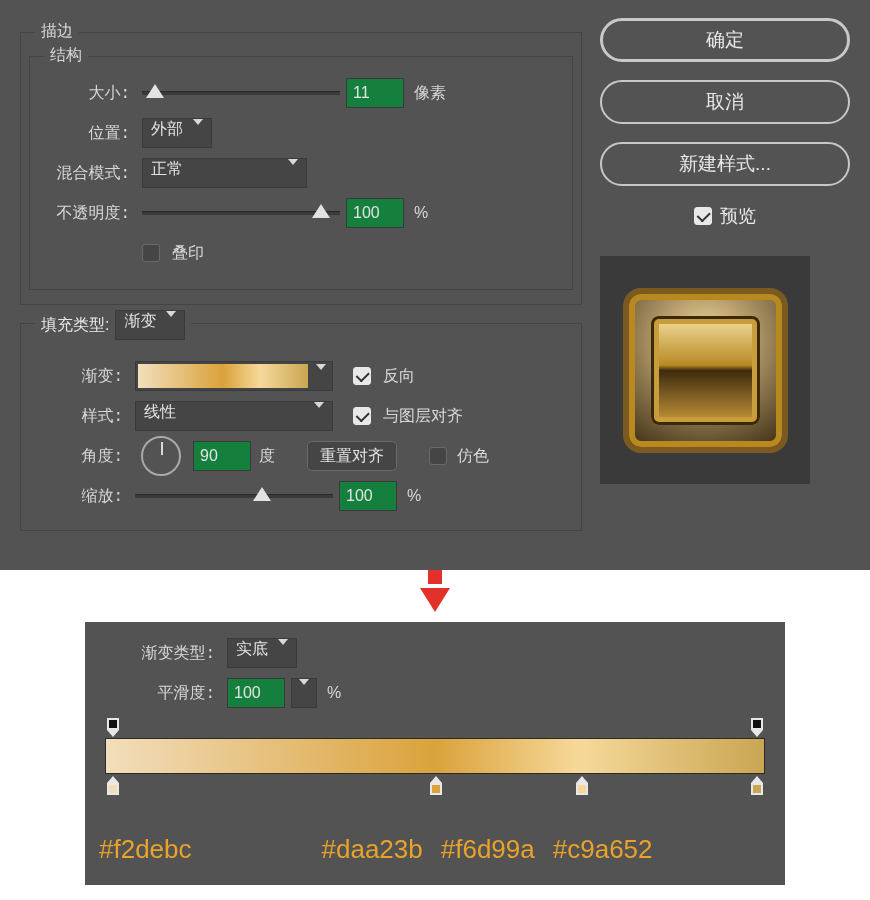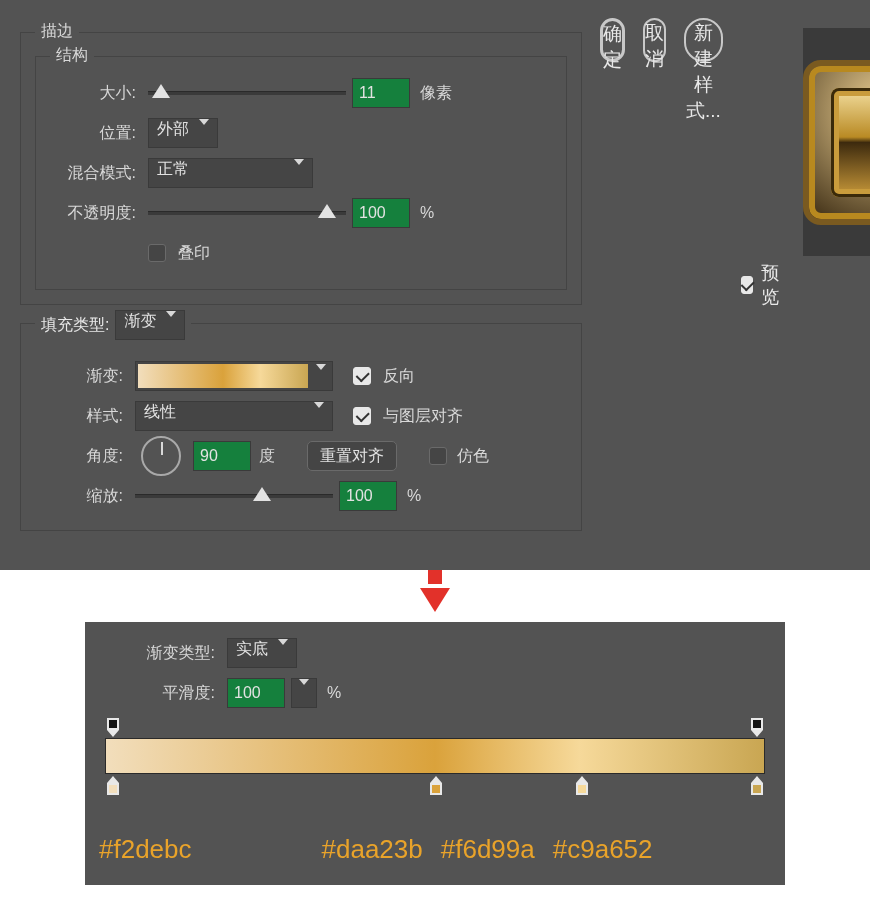--- a/index.html
+++ b/index.html
@@ -20,26 +20,26 @@
   display: flex;
   gap: 18px;
 }
 .left-col {
   flex: 1;
   position: relative;
 }
 .right-col {
   width: 250px;
   display: flex;
-  flex-direction: row;
+  flex-direction: column;
   gap: 18px;
 }
 .fieldset {
   border: 1px solid #444;
-  padding: 10px 14px 14px;
+  padding: 10px 8px 14px;
   position: relative;
 }
 .fieldset-label {
   position: absolute;
   top: -12px;
   left: 14px;
   background: #535353;
   padding: 0 6px;
   font-size: 16px;
   color: #d8d8d8;
@@ -51,20 +51,21 @@
   align-items: center;
   min-height: 40px;
   gap: 6px;
 }
 .label-r {
   width: 88px;
   text-align: right;
   color: #d8d8d8;
   font-size: 16px;
   margin-right: 6px;
+  font-family: Liberation Mono, monospace;
 }
 .label-r.wide { width: 110px; }
 .slider {
   width: 198px;
   height: 10px;
   position: relative;
 }
 .slider-track {
   position: absolute;
   left: 0; right: 0; top: 3px;

